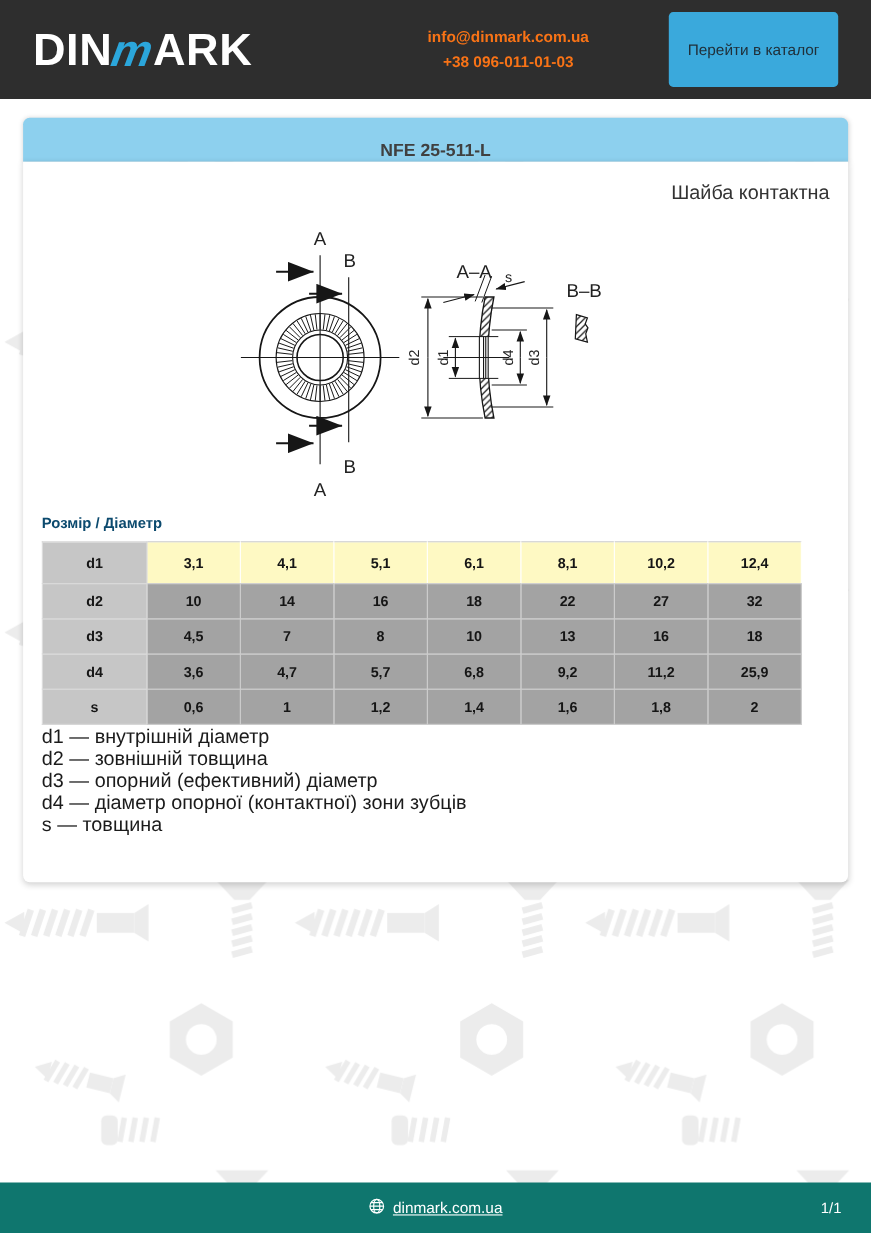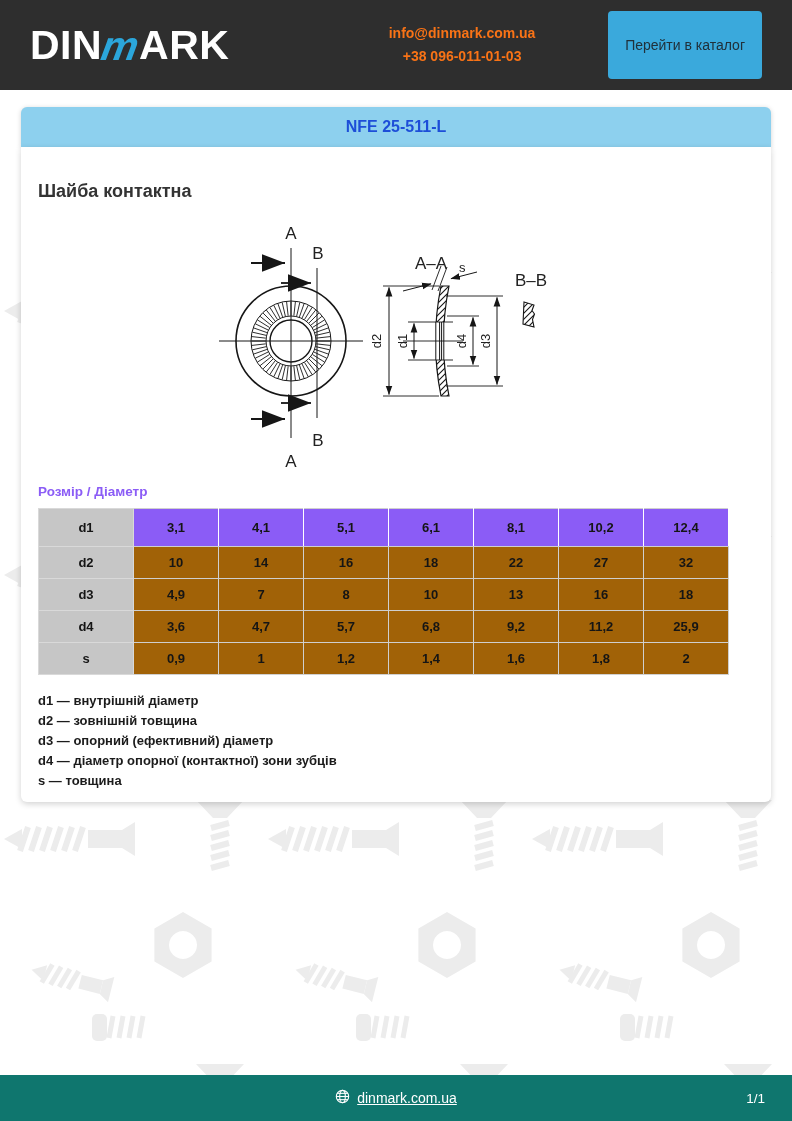--- a/index.html
+++ b/index.html
@@ -30,48 +30,48 @@
     background: #3aa9dc; color: #20303a; border: none; border-radius: 4px;
     font-family: inherit; font-size: 14px; font-weight: normal;
     padding: 26px 17px; cursor: pointer; margin-left: 14px; white-space: nowrap;
   }
 
   
   .standard-bar {
     position: relative; z-index: 1;
     margin: 17px 21px 0; height: 40px;
     background: #8dd0ee; border-radius: 6px 6px 0 0;
-    display: flex; align-items: center; justify-content: center;
-    font-size: 16px; font-weight: bold; color: #1d4ed8;
+    display: flex; align-items: flex-end; justify-content: center;
+    font-size: 16px; font-weight: bold; color: #404040;
     box-shadow: 0 1px 5px rgba(0,0,0,0.18);
   }
   .card {
     position: relative; z-index: 1;
     margin: 0 21px; height: 655px;
     background: #ffffff; border-radius: 0 0 6px 6px;
     box-shadow: 0 2px 6px rgba(0,0,0,0.18);
     padding: 8px 17px 20px;
   }
-  .product-title { text-align: left; font-size: 18px; font-weight: bold;
-                   color: #333333; margin: 26px 0 4px; }
+  .product-title { text-align: right; font-size: 18px; font-weight: normal;
+                   color: #333333; margin: 10px 0 4px; }
   .drawing-wrap { display: flex; justify-content: center; }
 
   
-  .table-caption { font-size: 13.5px; font-weight: bold; color: #8b5cf6;
+  .table-caption { font-size: 13.5px; font-weight: bold; color: #0c4a6e;
                    margin: 10px 0 9px; }
   table.sizes { border-collapse: collapse; width: 691px; table-layout: fixed;
                 font-size: 13px; font-weight: bold; text-align: center; color: #151515; }
   table.sizes th, table.sizes td { border: 1px solid #cfcfcf; padding: 8px 3px; }
   table.sizes th { background: #c6c6c6; width: 95px; border-color: #d9d9d9; }
-  table.sizes tr.hl td { background: #8b5cf6; padding: 11px 3px;
+  table.sizes tr.hl td { background: #fef9c3; padding: 11px 3px;
                          border-left-color: #ffffff; border-right-color: #ffffff; }
-  table.sizes td { background: #a16207; }
-
-  
-  .legend { margin-top: 16px; font-size: 13px; font-weight: bold;
+  table.sizes td { background: #a3a3a3; }
+
+  
+  .legend { font-size: 18px; font-weight: normal;
             color: #1b1b1b; line-height: 20px; }
 
   
   .footer {
     position: absolute; z-index: 2; left: 0; right: 0; bottom: 0; height: 46px;
     background: #0f766e; display: flex; align-items: center; justify-content: center;
     color: #ffffff; font-size: 14px;
   }
   .site-link { color: #ffffff; text-decoration: underline; display: inline-flex;
                align-items: center; gap: 7px; cursor: pointer; }
@@ -325,41 +325,41 @@
           <td>10</td>
           <td>14</td>
           <td>16</td>
           <td>18</td>
           <td>22</td>
           <td>27</td>
           <td>32</td>
         </tr>
         <tr>
           <th>d3</th>
-          <td>4,9</td>
+          <td>4,5</td>
           <td>7</td>
           <td>8</td>
           <td>10</td>
           <td>13</td>
           <td>16</td>
           <td>18</td>
         </tr>
         <tr>
           <th>d4</th>
           <td>3,6</td>
           <td>4,7</td>
           <td>5,7</td>
           <td>6,8</td>
           <td>9,2</td>
           <td>11,2</td>
           <td>25,9</td>
         </tr>
         <tr>
           <th>s</th>
-          <td>0,9</td>
+          <td>0,6</td>
           <td>1</td>
           <td>1,2</td>
           <td>1,4</td>
           <td>1,6</td>
           <td>1,8</td>
           <td>2</td>
         </tr>
       </tbody>
   </table>
 

